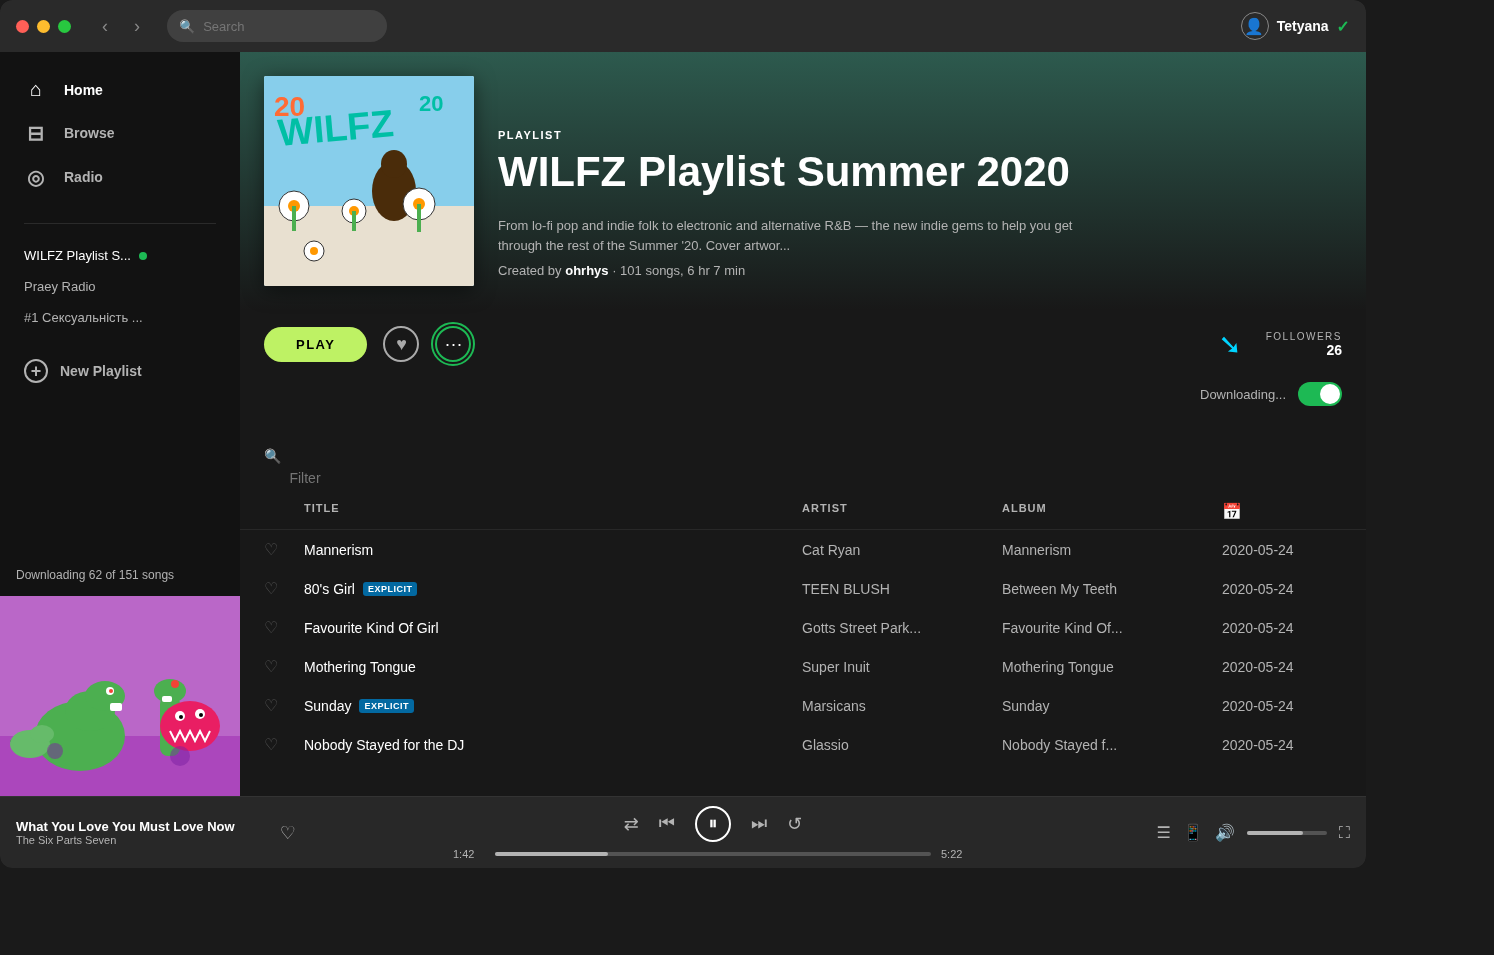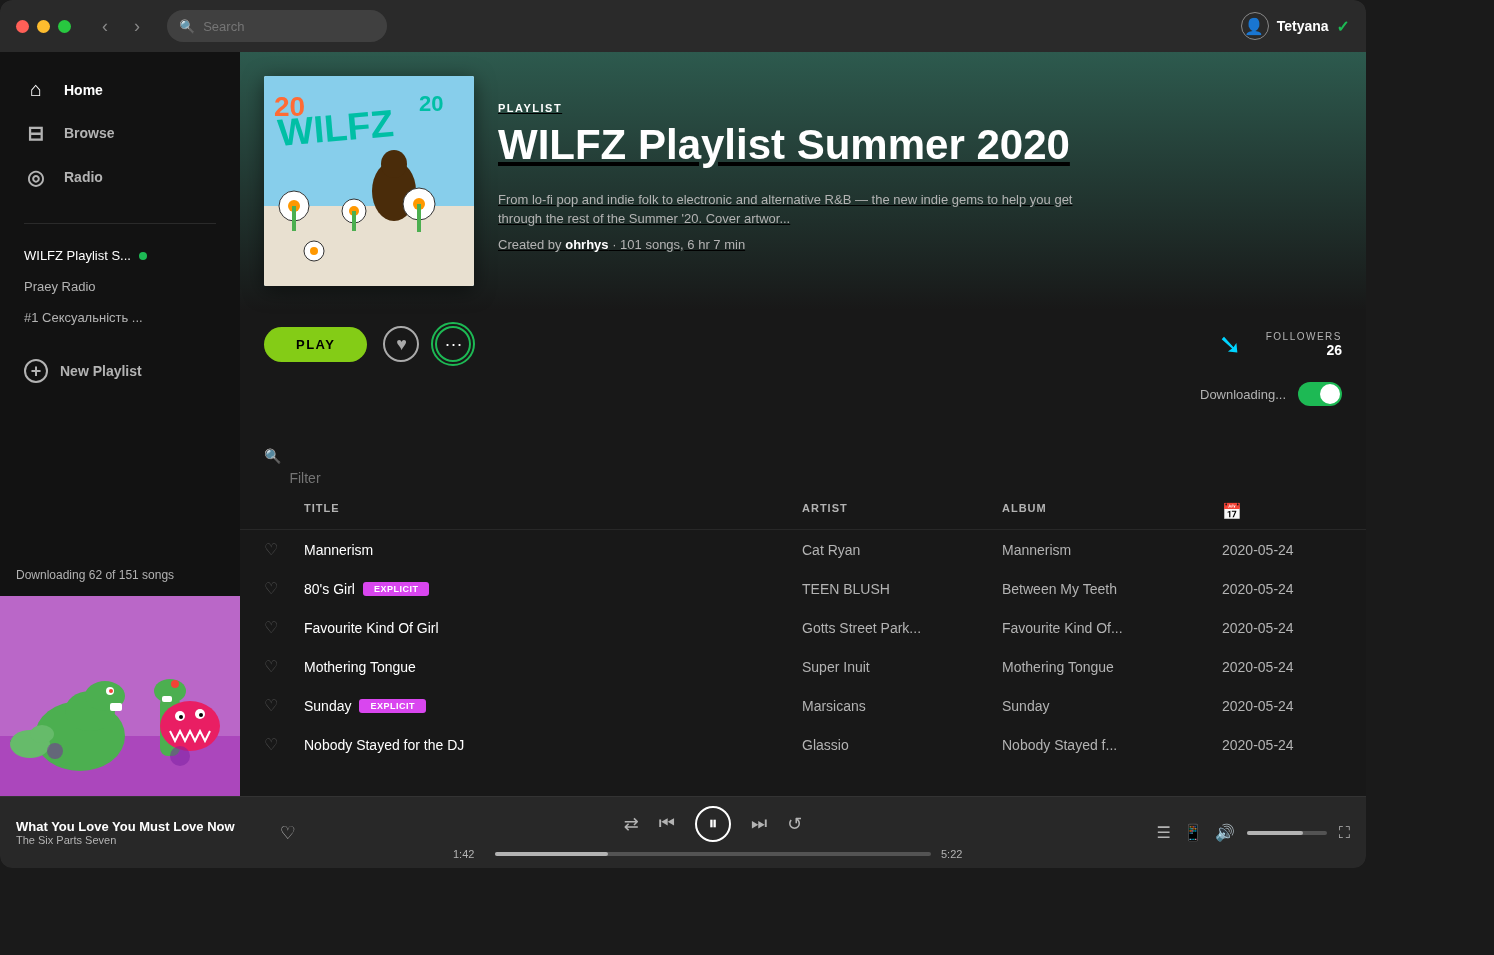--- a/index.html
+++ b/index.html
@@ -222,23 +222,22 @@
       background: linear-gradient(135deg, #1a6b5a, #2d9cdb);
       position: relative;
       overflow: hidden;
       box-shadow: 0 4px 20px rgba(0,0,0,0.5);
     }
 
     .playlist-info {
       flex: 1;
       display: flex;
       flex-direction: column;
-      justify-content: center;
+      justify-content: flex-end;
       padding-bottom: 8px;
-      text-decoration: underline;
     }
     .playlist-type {
       font-size: 11px;
       font-weight: 700;
       letter-spacing: 1.5px;
       color: #fff;
       text-transform: uppercase;
       margin-bottom: 8px;
     }
     .playlist-title {
@@ -262,21 +261,21 @@
     .playlist-meta a { color: #fff; font-weight: 700; text-decoration: none; }
 
     
     .controls-bar {
       display: flex;
       align-items: center;
       padding: 16px 24px;
       gap: 16px;
     }
     .play-btn {
-      background: #84cc16;
+      background: #bef264;
       color: #000;
       border: none;
       border-radius: 20px;
       padding: 10px 32px;
       font-size: 13px;
       font-weight: 700;
       letter-spacing: 1.5px;
       cursor: pointer;
       text-transform: uppercase;
     }
@@ -390,25 +389,25 @@
       font-size: 14px;
       cursor: pointer;
     }
     .heart-small { font-size: 16px; color: #555; cursor: pointer; }
     .track-title { color: #fff; font-size: 14px; }
     .track-artist { color: #b3b3b3; font-size: 14px; }
     .track-album { color: #b3b3b3; font-size: 14px; }
     .track-date { color: #b3b3b3; font-size: 14px; }
     .explicit-badge {
       display: inline-block;
-      background: #d946ef;
+      background: #0369a1;
       color: #fff;
       font-size: 9px;
       font-weight: 700;
-      padding: 2px 11px;
+      padding: 2px 5px;
       border-radius: 3px;
       margin-left: 8px;
       letter-spacing: 0.5px;
       vertical-align: middle;
     }
     .title-cell {
       display: flex;
       align-items: center;
     }
     .calendar-icon { font-size: 16px; color: #b3b3b3; }

